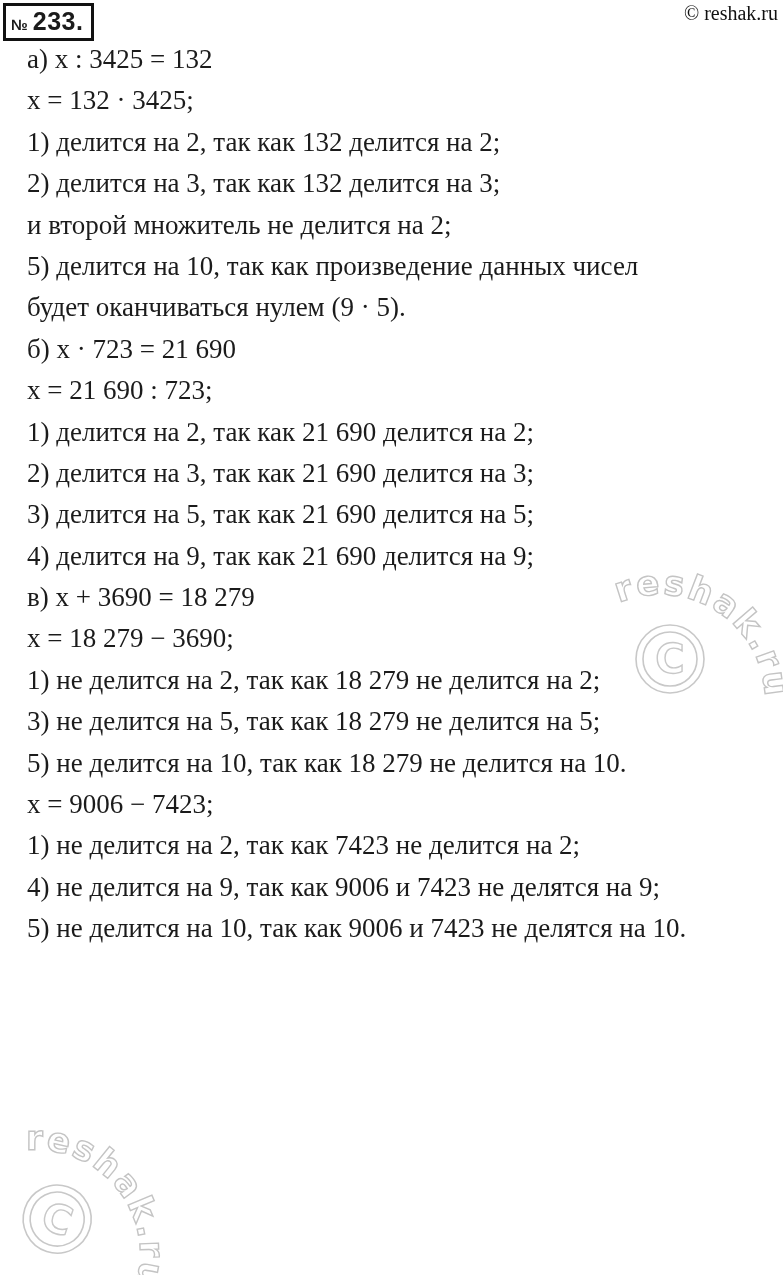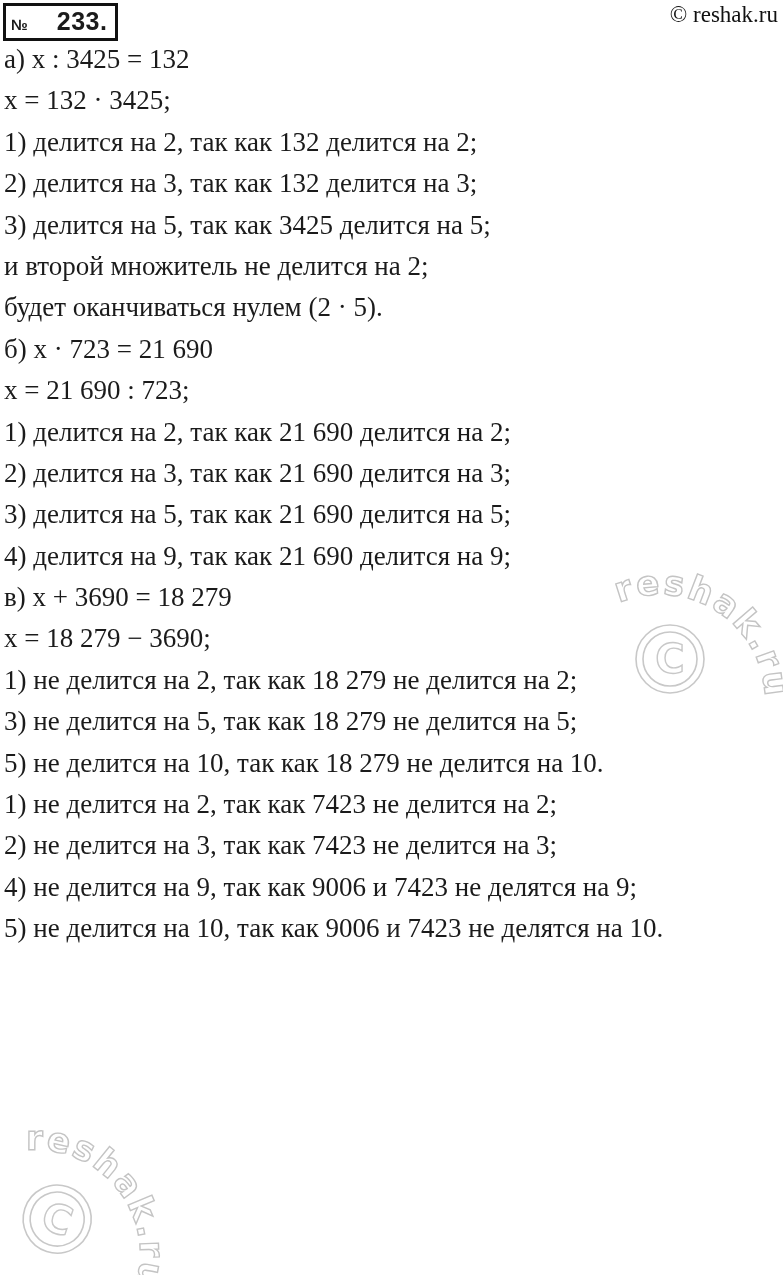--- a/index.html
+++ b/index.html
@@ -27,40 +27,40 @@
     gap: 5px;
     font-family: "Liberation Sans", sans-serif;
     font-weight: bold;
   }
   .numero {
     font-size: 15px;
   }
   .pnum {
     font-size: 25px;
     letter-spacing: 0.5px;
-    margin-left: 24px;
   }
   .copyright {
     position: absolute;
     top: 2px;
     right: 5px;
-    font-size: 23px;
+    font-size: 20px;
     color: #111111;
   }
   .lines {
     position: absolute;
     left: 4px;
     top: 39px;
     right: 0;
     font-size: 27px;
     line-height: 41.4px;
     white-space: nowrap;
   }
   .line {
     height: 41.4px;
+    margin-left: 23px;
   }
   .stamp {
     position: absolute;
     overflow: visible;
     pointer-events: none;
   }
   .stamp-right {
     left: 586px;
     top: 530px;
   }
@@ -104,36 +104,36 @@
   <span class="pnum">233.</span>
 </div>
 
 <div class="copyright">© reshak.ru</div>
 
 <div class="lines" id="lines">
     <div class="line">а) x : 3425 = 132</div>
     <div class="line">x = 132 · 3425;</div>
     <div class="line">1) делится на 2, так как 132 делится на 2;</div>
     <div class="line">2) делится на 3, так как 132 делится на 3;</div>
-    <div class="line">3) делится на 5, так как 3425 делится на 5;</div>
     <div class="line">и второй множитель не делится на 2;</div>
-    <div class="line">будет оканчиваться нулем (2 · 5).</div>
+    <div class="line">5) делится на 10, так как произведение данных чисел</div>
+    <div class="line">будет оканчиваться нулем (9 · 5).</div>
     <div class="line">б) x · 723 = 21 690</div>
     <div class="line">x = 21 690 : 723;</div>
     <div class="line">1) делится на 2, так как 21 690 делится на 2;</div>
     <div class="line">2) делится на 3, так как 21 690 делится на 3;</div>
     <div class="line">3) делится на 5, так как 21 690 делится на 5;</div>
     <div class="line">4) делится на 9, так как 21 690 делится на 9;</div>
     <div class="line">в) x + 3690 = 18 279</div>
     <div class="line">x = 18 279 − 3690;</div>
     <div class="line">1) не делится на 2, так как 18 279 не делится на 2;</div>
     <div class="line">3) не делится на 5, так как 18 279 не делится на 5;</div>
     <div class="line">5) не делится на 10, так как 18 279 не делится на 10.</div>
+    <div class="line">x = 9006 − 7423;</div>
     <div class="line">1) не делится на 2, так как 7423 не делится на 2;</div>
-    <div class="line">2) не делится на 3, так как 7423 не делится на 3;</div>
     <div class="line">4) не делится на 9, так как 9006 и 7423 не делятся на 9;</div>
     <div class="line">5) не делится на 10, так как 9006 и 7423 не делятся на 10.</div>
   </div>
 
 <svg class="stamp stamp-right" width="200" height="185" viewBox="0 0 200 185">
   <path id="arc-r" d="M 33,73 A 105,105 0 0 1 179,170" fill="none"></path>
   <circle class="ring" cx="84" cy="129" r="34"></circle>
   <circle class="ring" cx="84" cy="129" r="27"></circle>
   <text class="stamp-c" x="84" y="143">C</text>
   <text class="stamp-word">

